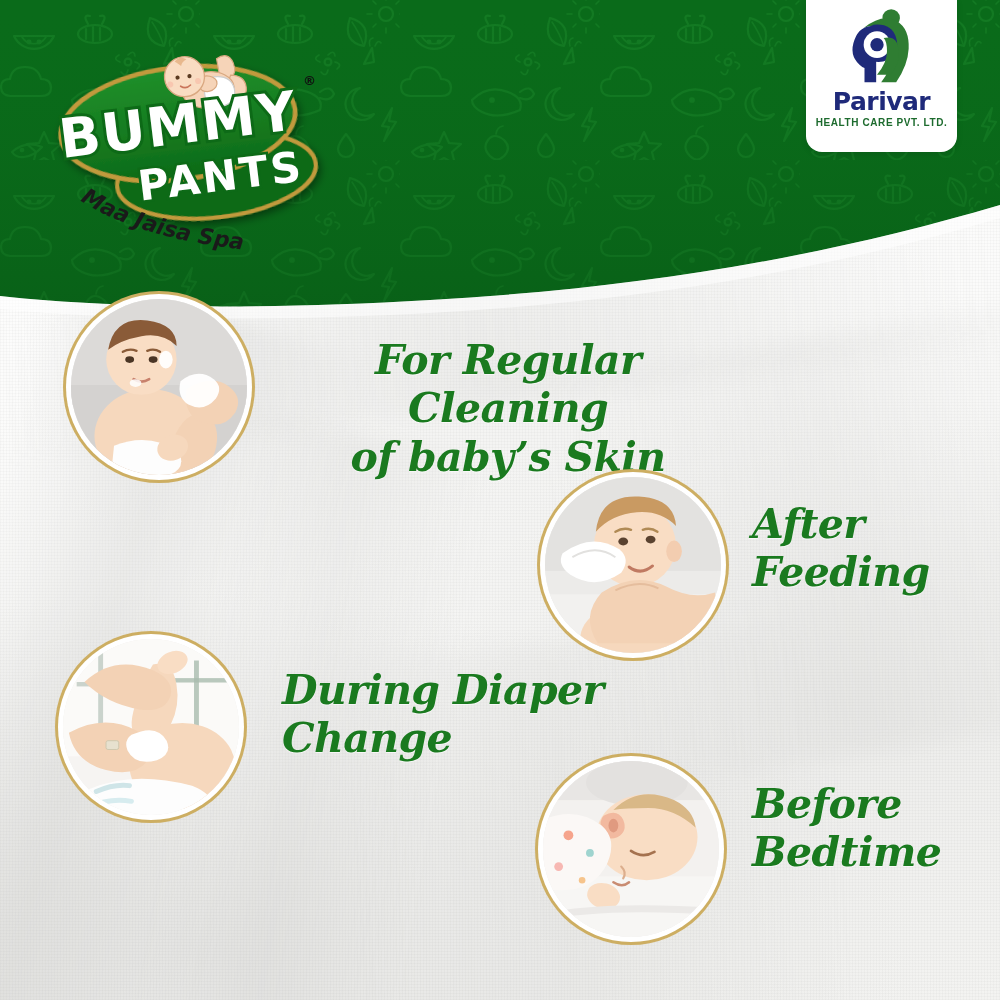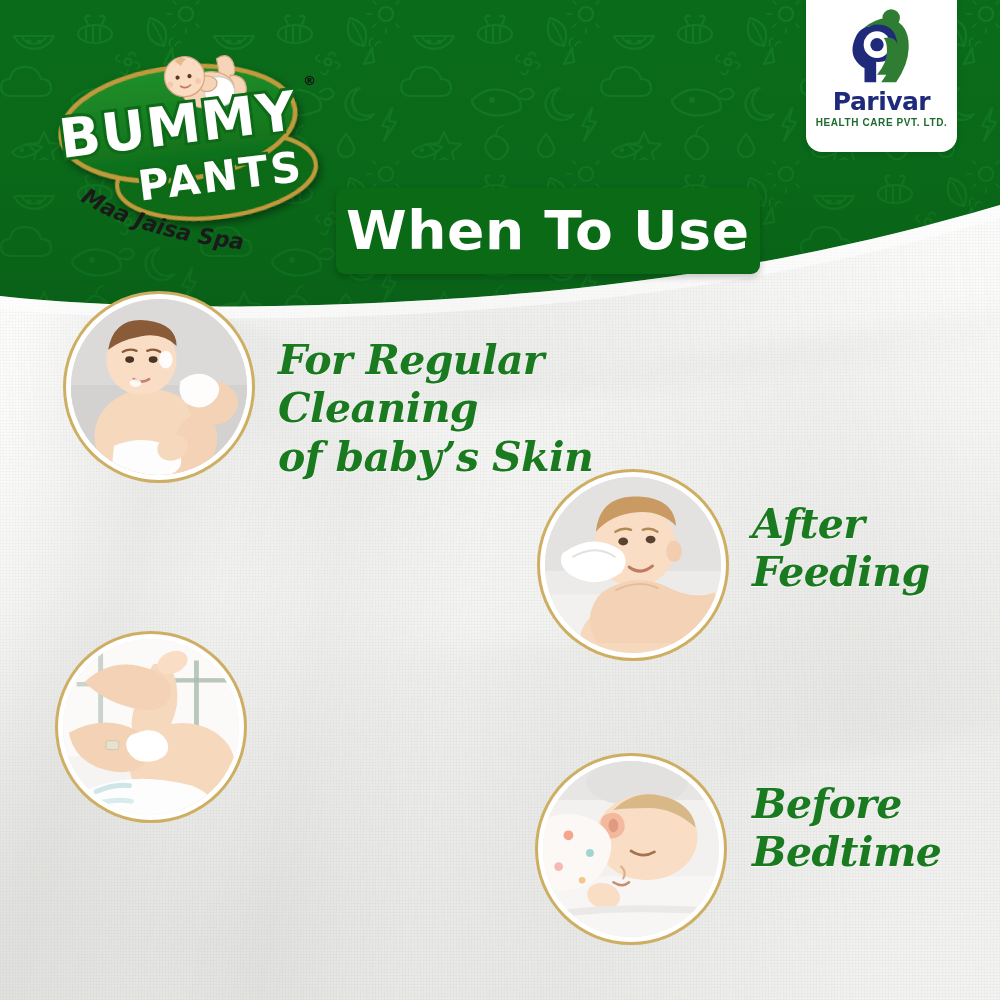--- a/index.html
+++ b/index.html
@@ -124,21 +124,21 @@
     color:#1a7a1f;
     font-size:41px;
     line-height:1.18;
     letter-spacing:-.6px;
     white-space:pre-line;
     text-shadow:0 1px 1px rgba(255,255,255,.7);
   }
 
   
   #circle-1 { left:66px;  top:294px; width:186px; height:186px; }
-  #label-1  { left:278px; top:336px; width:460px; }
+  #label-1  { left:278px; top:336px; width:460px;text-align:center; }
 
   #circle-2 { left:540px; top:472px; width:186px; height:186px; }
   #label-2  { left:752px; top:500px; width:250px; }
 
   #circle-3 { left:58px;  top:634px; width:186px; height:186px; }
   #label-3  { left:282px; top:666px; width:330px; }
 
   #circle-4 { left:538px; top:756px; width:186px; height:186px; }
   #label-4  { left:752px; top:780px; width:250px; }
 </style>
@@ -294,23 +294,20 @@
 
       <text x="251" y="35" font-family="DejaVu Sans, sans-serif" font-size="13" font-weight="bold" fill="#111111">®</text>
 
       <path id="taglinePath" d="M22,146 Q80,188 196,200" fill="none"></path>
       <text font-family="DejaVu Sans, sans-serif" font-size="22" font-weight="bold" font-style="italic" fill="#1a1a1a">
         <textPath href="#taglinePath" startOffset="4%"><tspan>Maa Jaisa Sparsh</tspan></textPath>
       </text>
     </svg>
   </div>
 
-  <div class="title-banner">
-    <span class="title-text">When To Use</span>
-  </div>
 
   <div class="photo-circle" id="circle-1">
     <div class="photo-inner">
       <svg viewBox="0 0 180 180" preserveAspectRatio="xMidYMid slice">
         <rect width="180" height="180" fill="#e9e7e5"></rect>
         <rect x="0" y="0" width="180" height="110" fill="#dcdad8"></rect>
         <rect x="0" y="88" width="180" height="92" fill="#d4d2d0"></rect>
 
         <ellipse cx="80" cy="140" rx="56" ry="48" fill="#f6d8bd"></ellipse>
 
@@ -399,20 +396,22 @@
         <rect x="44" y="104" width="13" height="9" rx="2" fill="#e7e1cf" stroke="#cfc8ae" stroke-width="1"></rect>
 
         <path d="M70,98 q26,-12 36,6 q6,14 -10,20 q-22,6 -30,-10 q-4,-10 4,-16 z" fill="#ffffff"></path>
 
         <path d="M26,154 q44,-20 106,-4 q26,10 22,30 l-150,0 q-6,-16 22,-26 z" fill="#fdfdfd"></path>
         <path d="M34,156 q18,-8 34,-6" stroke="#cfe5e8" stroke-width="5" fill="none" stroke-linecap="round"></path>
         <path d="M26,172 q22,-10 44,-6" stroke="#d7ecef" stroke-width="5" fill="none" stroke-linecap="round"></path>
       </svg>
     </div>
   </div>
+  <div class="feature-label" id="label-3">During Diaper
+Change</div>
 
   <div class="photo-circle" id="circle-4">
     <div class="photo-inner">
       <svg viewBox="0 0 180 180" preserveAspectRatio="xMidYMid slice">
         <rect width="180" height="180" fill="#f3f1ef"></rect>
         <rect x="0" y="0" width="180" height="40" fill="#e8e6e4"></rect>
         <rect x="0" y="118" width="180" height="62" fill="#f7f6f4"></rect>
 
         <ellipse cx="96" cy="22" rx="52" ry="24" fill="#e3e1df"></ellipse>
 

